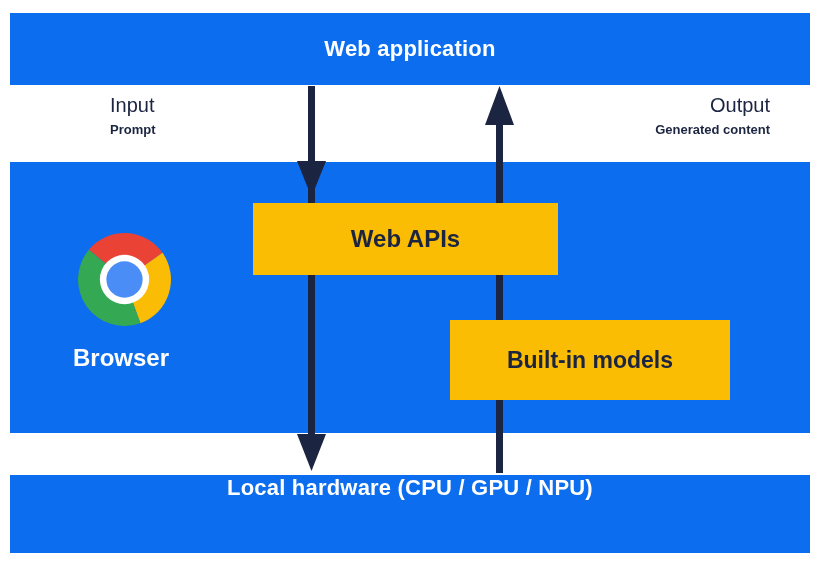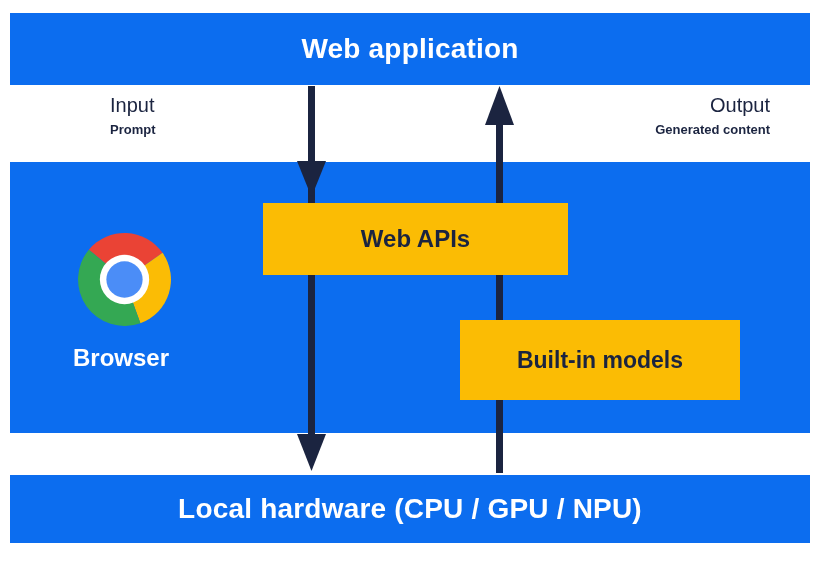--- a/index.html
+++ b/index.html
@@ -13,24 +13,24 @@
   }
   .band {
     position: absolute;
     left: 10px;
     width: 800px;
     background: #0c6def;
     z-index: 1;
   }
   .band-top    { top: 13px;  height: 72px;  display: flex; align-items: center; justify-content: center; }
   .band-mid    { top: 162px; height: 271px; }
-  .band-bottom { top: 475px; height: 68px;  display: flex; align-items: center; justify-content: center; }
+  .band-bottom { top: 475px; height: 78px;  display: flex; justify-content: center; }
   .band-title {
     color: #ffffff;
-    font-size: 28px;
+    font-size: 22px;
     font-weight: bold;
     letter-spacing: 0.2px;
   }
   .flow-label { position: absolute; top: 94px; z-index: 3; color: #1b2440; }
   .flow-label .caption { font-size: 20px; line-height: 22px; font-weight: normal; }
   .flow-label .main    { font-size: 13px; line-height: 27px; font-weight: bold; }
   .flow-left  { left: 110px; text-align: left; }
   .flow-right { right: 50px; text-align: right; }
   .arrow-layer {
     position: absolute;
@@ -43,21 +43,20 @@
     position: absolute;
     background: #fbbc04;
     color: #1b2440;
     font-weight: bold;
     display: flex;
     flex-direction: column;
     align-items: center;
     justify-content: center;
     text-align: left;
     z-index: 3;
-    margin-left: 10px;
   }
   .webapis-box { left: 253px; top: 203px; width: 305px; height: 72px; font-size: 24px; }
   .builtin-box { left: 450px; top: 320px; width: 280px; height: 80px; font-size: 23px; line-height: 30px; }
   .chrome-logo {
     position: absolute;
     left: 78px; top: 233px;
     width: 93px; height: 93px;
     z-index: 3;
   }
   .browser-label {

